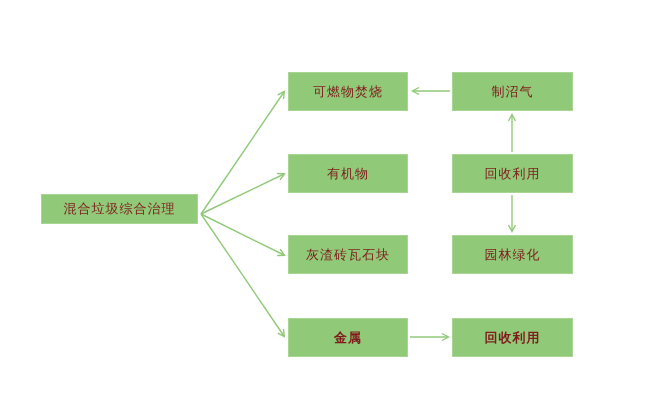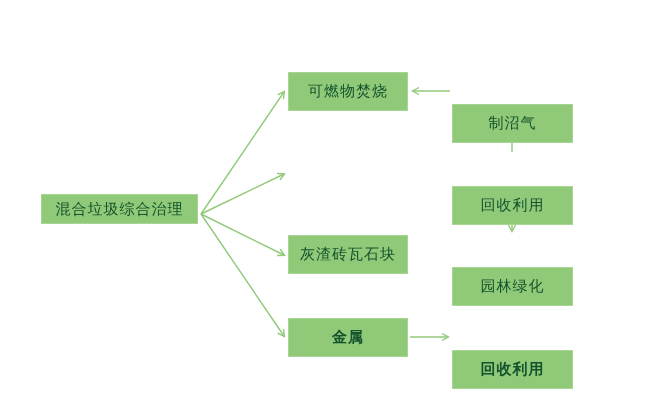--- a/index.html
+++ b/index.html
@@ -21,39 +21,39 @@
     top: 0;
     width: 648px;
     height: 416px;
     pointer-events: none;
   }
   .node {
     position: absolute;
     background: #90c978;
     border: 1px solid #a8d593;
     box-sizing: border-box;
-    color: #14532d;
-    font-size: 15px;
+    color: #7f1d1d;
+    font-size: 13px;
     letter-spacing: 1px;
     display: flex;
     align-items: center;
     justify-content: center;
     text-align: center;
     white-space: nowrap;
   }
   
   .node.root      { left: 41px;  top: 194px; width: 157px; height: 30px; }
   
   .node.mid       { left: 288px; width: 120px; height: 39px; }
   .node.row1      { top: 72px;  }
   .node.row2      { top: 154px; }
   .node.row3      { top: 235px; }
   .node.row4      { top: 318px; font-weight: bold; }
   
-  .node.right     { left: 452px; width: 121px; height: 39px; margin-top: 32px; }
+  .node.right     { left: 452px; width: 121px; height: 39px; }
 </style>
 </head>
 <body>
 
 <div class="canvas">
 
   <svg class="connector-layer" width="648" height="416" viewBox="0 0 648 416" xmlns="http://www.w3.org/2000/svg">
     <defs>
       <marker id="arrowhead" viewBox="0 0 10 10" refX="7.5" refY="5" markerWidth="10" markerHeight="10" orient="auto" markerUnits="userSpaceOnUse">
         <path d="M1.5,1.5 L8,5 L1.5,8.5" fill="none" stroke="#90c978" stroke-width="1.4"></path>
@@ -71,20 +71,23 @@
     </g>
   </svg>
 
   <div class="node root">
     <span>混合垃圾综合治理</span>
   </div>
 
   <div class="node mid row1">
     <span>可燃物焚烧</span>
   </div>
+  <div class="node mid row2">
+    <span>有机物</span>
+  </div>
   <div class="node mid row3">
     <span>灰渣砖瓦石块</span>
   </div>
   <div class="node mid row4">
     <span>金属</span>
   </div>
 
   <div class="node right row1">
     <span>制沼气</span>
   </div>

